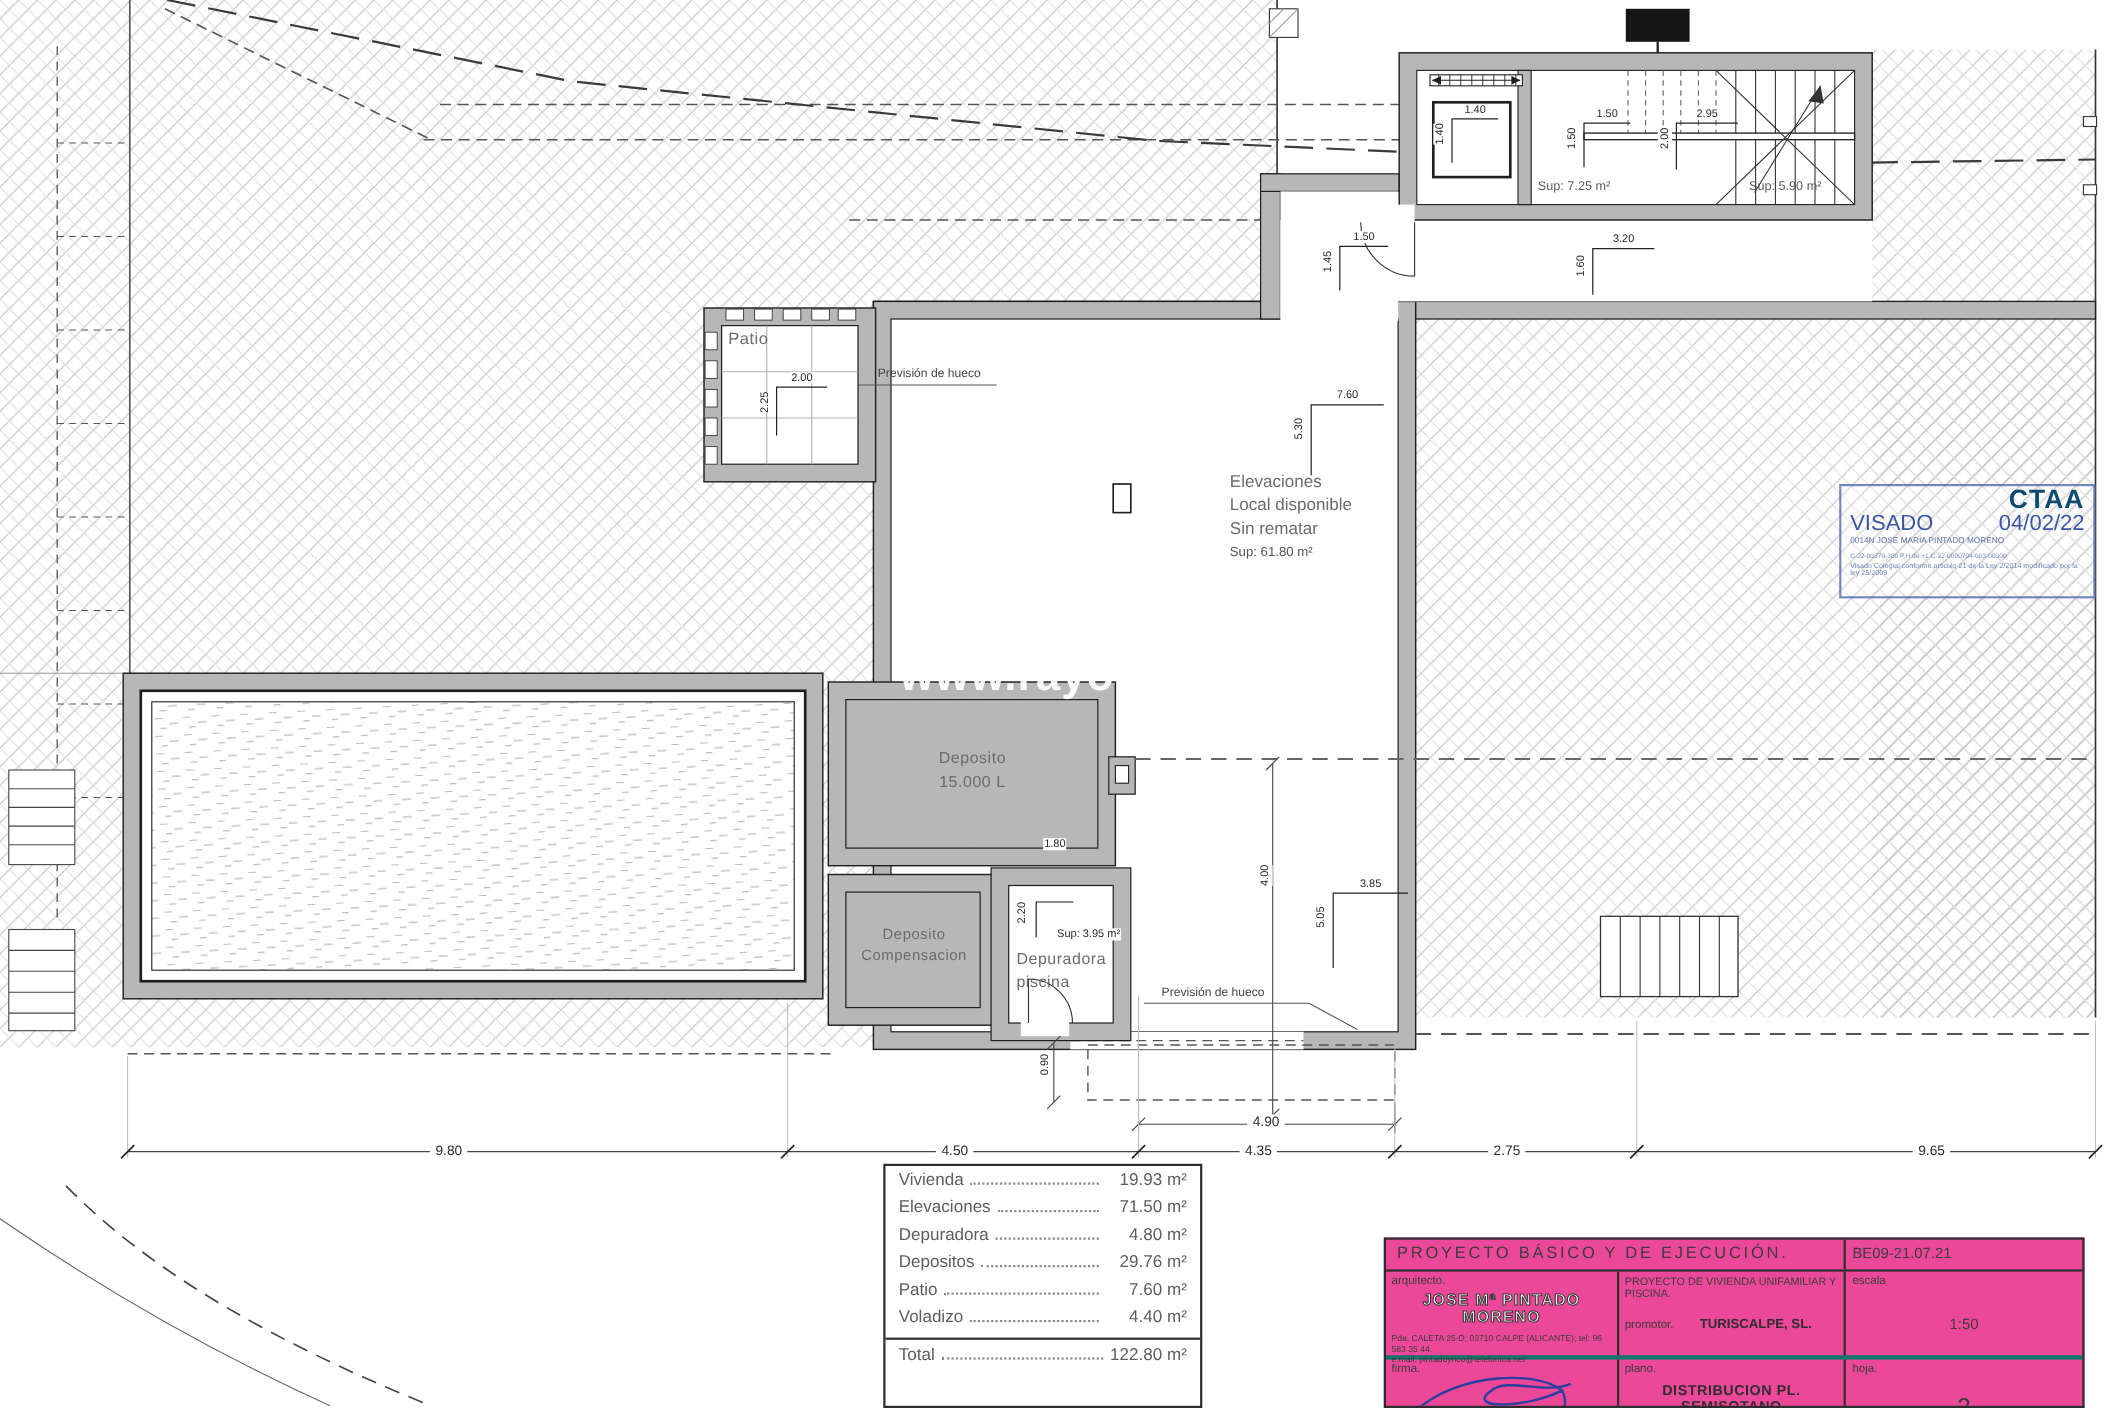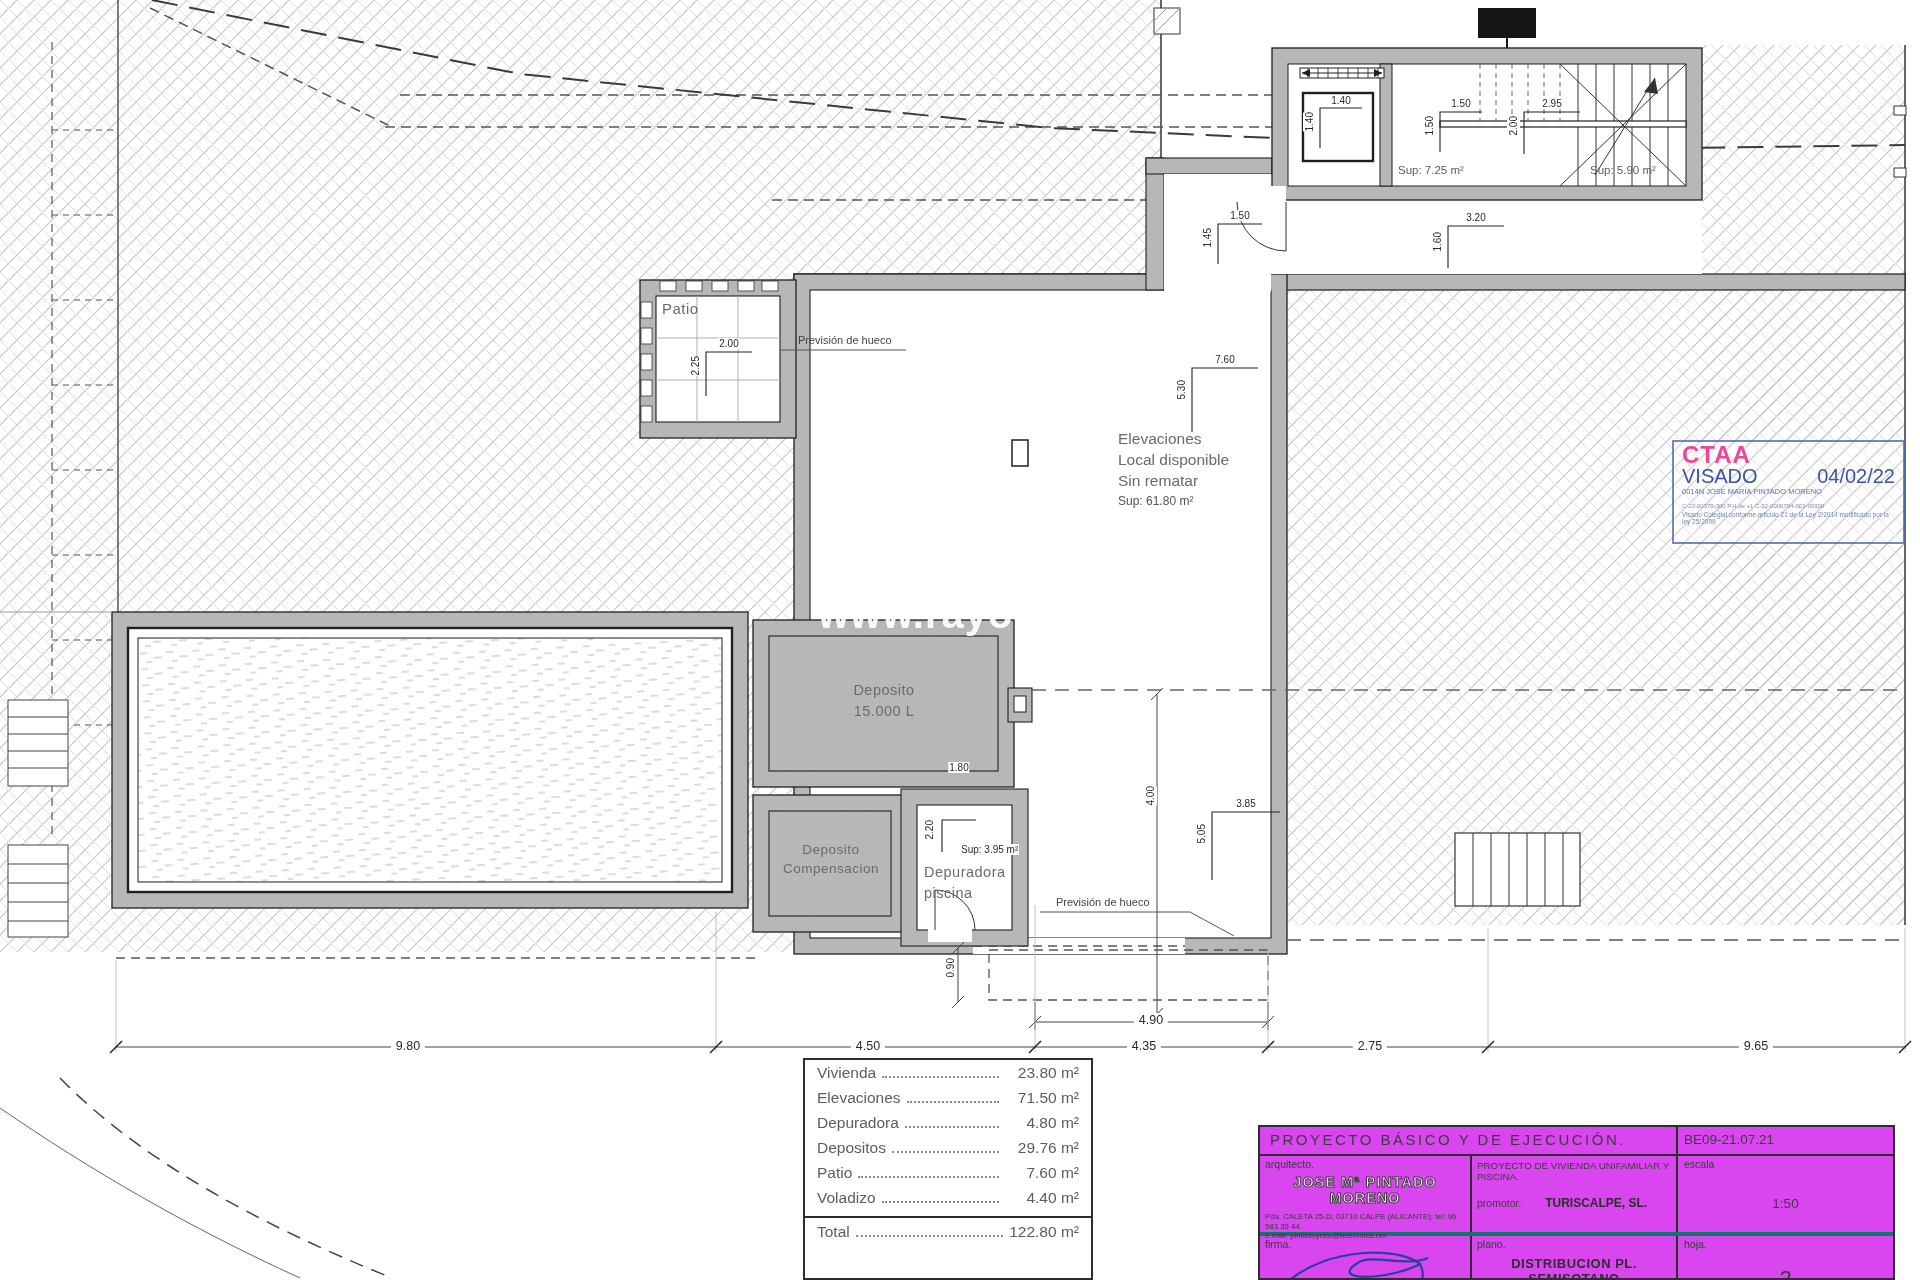--- a/index.html
+++ b/index.html
@@ -14,40 +14,40 @@
   .c{transform:translateX(-50%);}
   .dimv{writing-mode:vertical-rl;transform:rotate(180deg);}
   .elev{font-size:15.5px;color:#6b6b6b;line-height:21px;}
   .elev .sup{font-size:12px;color:#555;}
   .watermark{font-size:40px;font-weight:bold;color:rgba(255,255,255,.92);letter-spacing:1px;}
   .prev{font-size:11px;color:#444;}
   
   .stamp{position:absolute;left:1672px;top:440px;width:233px;height:104px;
          border:2px solid rgba(70,95,170,.75);background:rgba(255,255,255,.22);
          padding:2px 8px;box-sizing:border-box;}
-  .stamp .ctaa{font-size:24px;font-weight:bold;color:#ec4899;letter-spacing:1px;line-height:22px;}
+  .stamp .ctaa{font-size:24px;font-weight:bold;color:#0c4a6e;letter-spacing:1px;line-height:22px;text-align:right;}
   .stamp .row1{display:flex;justify-content:space-between;color:#3a55a4;font-size:20px;line-height:20px;}
   .stamp .nm{font-size:7.5px;color:#5a6fae;margin-top:1px;}
   .stamp .tiny{font-size:6.5px;color:#5a6fae;opacity:.85;margin-top:2px;}
   .stamp .tiny2{font-size:6px;color:#5a6fae;opacity:.8;margin-top:7px;}
   
   .areas{position:absolute;left:803px;top:1058px;width:290px;height:222px;background:#fff;
          border:2px solid #2d2d2d;box-sizing:border-box;}
   .areas .hdr{font-size:17.5px;font-weight:bold;color:#111;letter-spacing:.5px;
               padding:7px 12px 6px;border-bottom:2px solid #2d2d2d;}
   .areas .rows{padding:4px 12px 2px;}
   .arow{display:flex;align-items:baseline;font-size:15.5px;color:#5d5d5d;height:25px;}
   .arow .lead{flex:1;border-bottom:2px dotted #8a8a8a;margin:0 6px 3px;}
   .arow .val{min-width:74px;text-align:right;}
   .atotal{display:flex;align-items:baseline;font-size:15.5px;color:#5d5d5d;
           border-top:2px solid #2d2d2d;padding:5px 12px 0;}
   .atotal .lead{flex:1;border-bottom:2px dotted #8a8a8a;margin:0 6px 3px;}
   
   .tblock{position:absolute;left:1258px;top:1125px;width:637px;height:155px;
-          border:2px solid #2d2d2d;box-sizing:border-box;background:#d946ef;overflow:hidden;}
+          border:2px solid #2d2d2d;box-sizing:border-box;background:#ec4899;overflow:hidden;}
   .tb-row1{display:flex;border-bottom:2px solid #2d2d2d;height:27px;}
   .tb-proj{width:418px;border-right:2px solid #2d2d2d;font-size:15px;color:#3c3c3c;
            letter-spacing:2.5px;padding:4px 10px;box-sizing:border-box;white-space:nowrap;}
   .tb-code{flex:1;font-size:13.5px;color:#3c3c3c;padding:5px 6px;box-sizing:border-box;}
   .tb-row2{display:flex;height:76px;border-bottom:4px solid #0f766e;}
   .tb-arch{width:212px;border-right:2px solid #2d2d2d;box-sizing:border-box;padding:2px 5px;}
   .tb-mid{width:206px;border-right:2px solid #2d2d2d;box-sizing:border-box;padding:2px 5px;}
   .tb-esc{flex:1;box-sizing:border-box;padding:2px 6px;}
   .small-lab{font-size:10.5px;color:#3c3c3c;}
   .arch-name{font-size:14.5px;font-weight:bold;color:#fff;-webkit-text-stroke:1px #3a3a3a;
@@ -346,21 +346,21 @@
   <div class="nm">0014N JOSE MARIA PINTADO MORENO</div>
   <div class="tiny2">C-22-00370-300      P.H de +1      C-22-0000794-003-00300</div>
   <div class="tiny">Visado Colegial conforme articulo 21 de la Ley 2/2014 modificado por la ley 25/2009</div>
 </div>
 
 <div class="areas">
   <div class="rows">
     <div class="arow">
       <span>Vivienda</span>
           <span class="lead"></span>
-          <span class="val">23.80 m²</span>
+          <span class="val">19.93 m²</span>
     </div>
     <div class="arow">
       <span>Elevaciones</span>
           <span class="lead"></span>
           <span class="val">71.50 m²</span>
     </div>
     <div class="arow">
       <span>Depuradora</span>
           <span class="lead"></span>
           <span class="val">4.80 m²</span>

